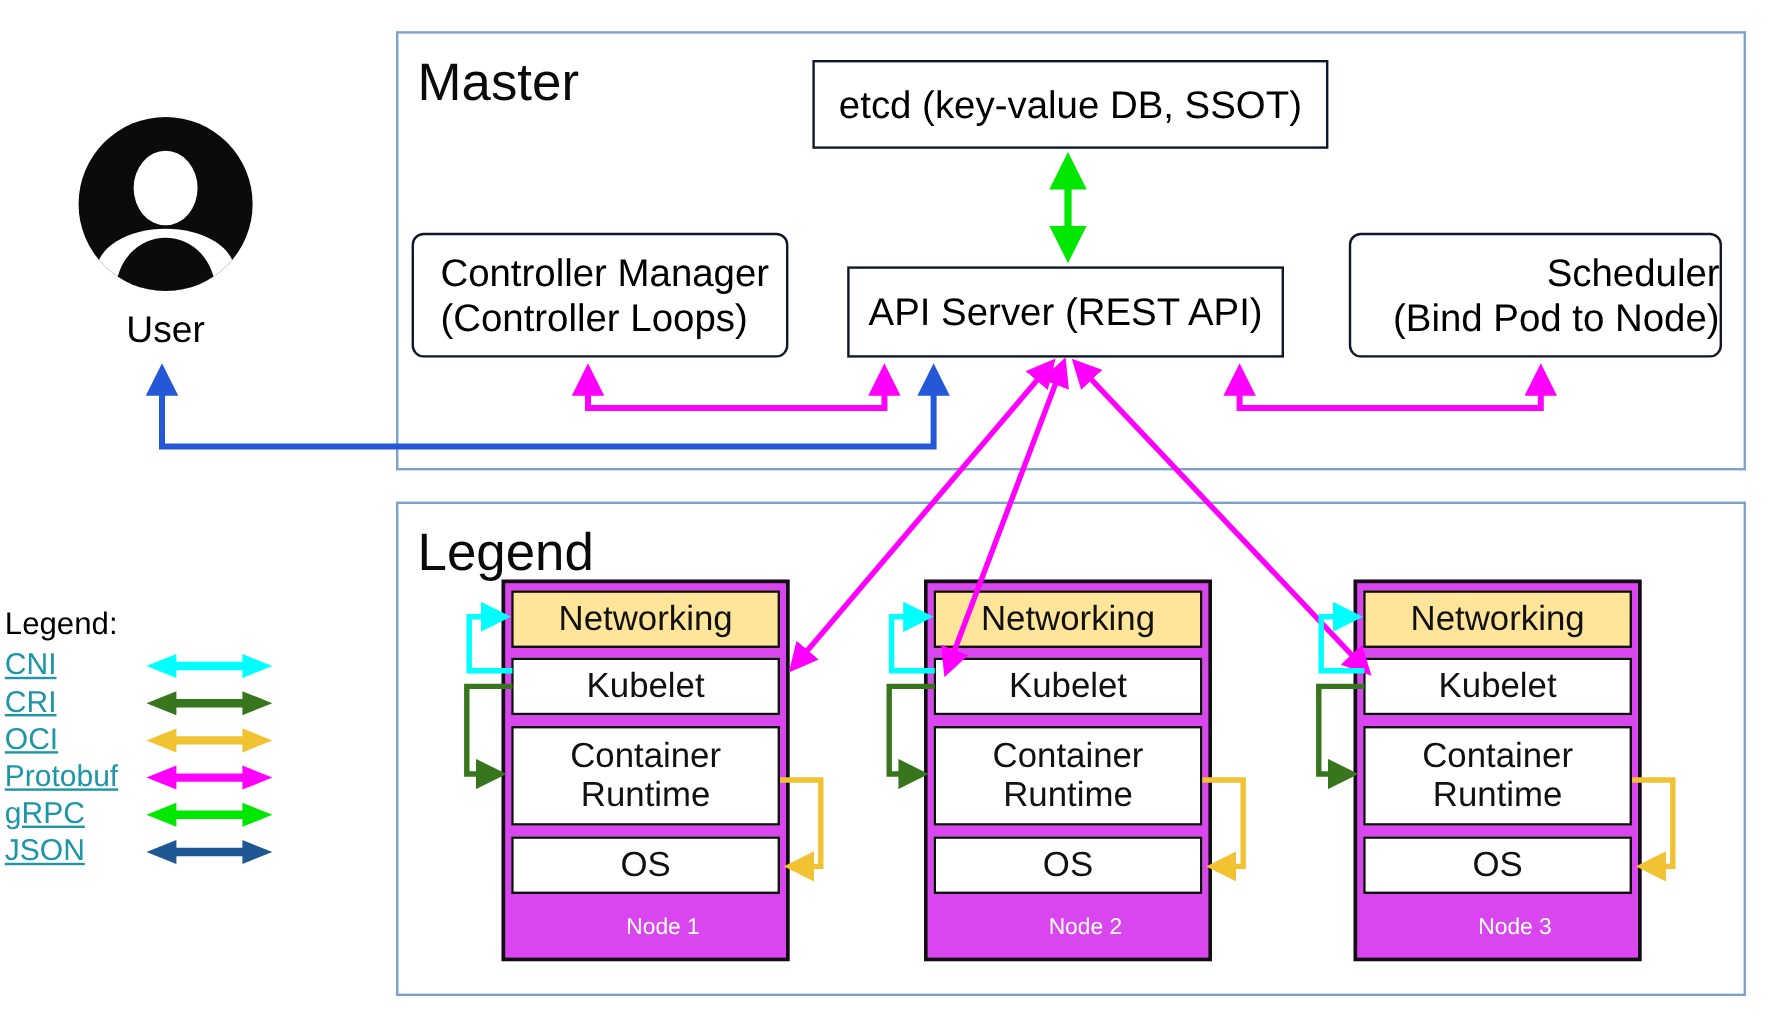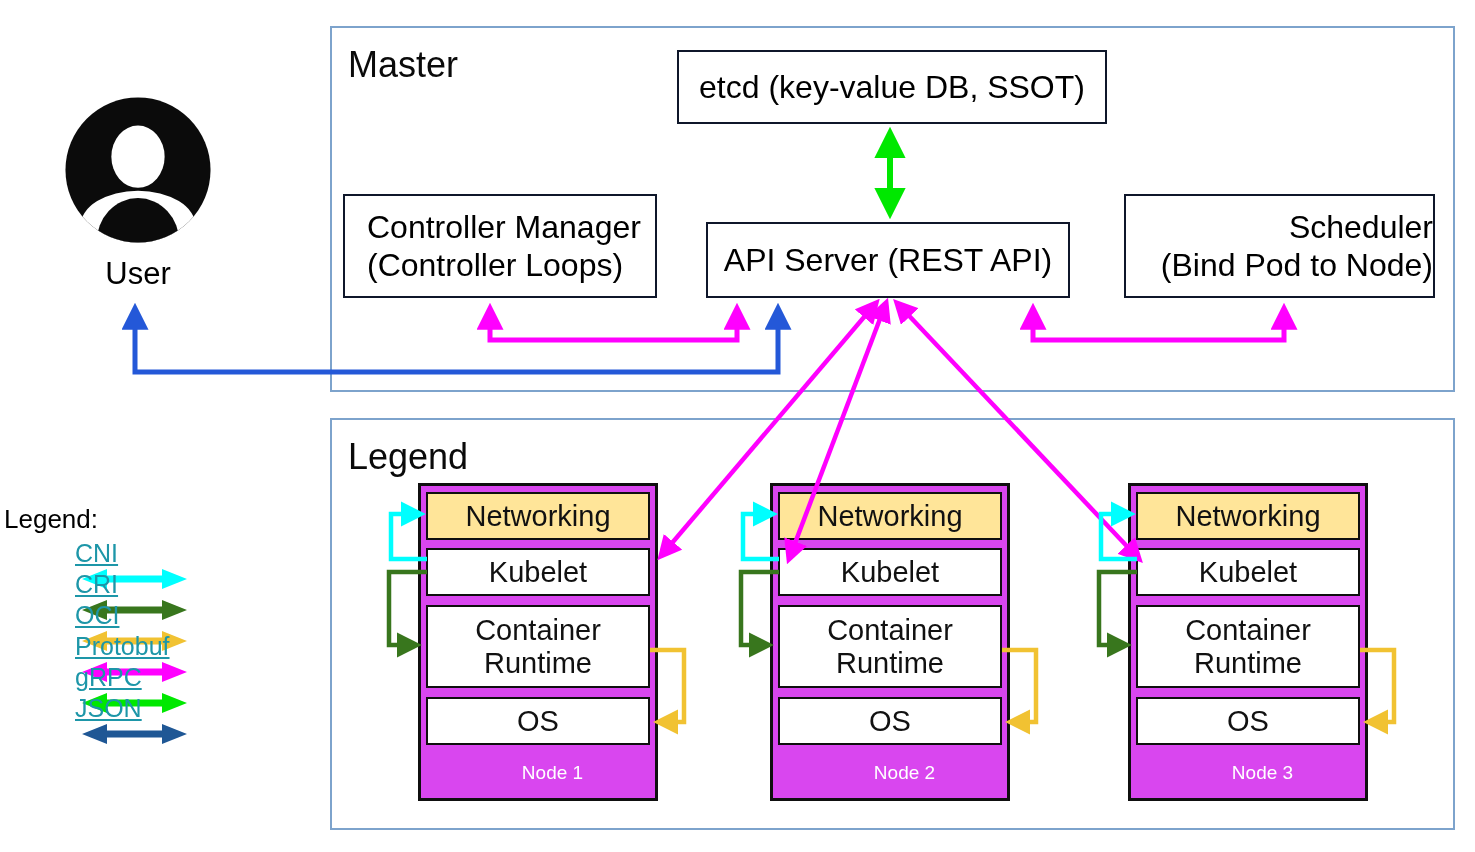--- a/index.html
+++ b/index.html
@@ -1,34 +1,34 @@
 <!DOCTYPE html>
 <html><head>
 <meta charset="utf-8">
 <style>
   html,body{margin:0;padding:0;background:#fff;}
   #canvas{
     position:relative;width:1475px;height:852px;overflow:hidden;background:#ffffff;
     font-family:"Liberation Sans","DejaVu Sans",sans-serif;color:#111;
   }
   .frame{position:absolute;border:2px solid #7da3cc;background:transparent;}
-  .frame-title{position:absolute;font-size:36px;color:#0a0a0a;}
+  .frame-title{position:absolute;font-size:44px;color:#0a0a0a;}
   .obox{position:absolute;border:2px solid #0f172a;background:#fff;font-size:32px;color:#000;}
   .obox.center{display:flex;align-items:center;justify-content:center;}
-  .obox.left2{display:flex;flex-direction:column;justify-content:center;padding-left:22px;line-height:1.2;box-sizing:border-box;}
+  .obox.left2{display:flex;flex-direction:column;justify-content:center;padding-left:22px;line-height:1.2;box-sizing:border-box;border-radius:10px;}
   .node{position:absolute;width:234px;height:312px;background:#d946ef;border:3px solid #0f0f0f;}
   .layer{position:absolute;left:5px;width:220px;background:#fff;border:2px solid #0f0f0f;
          display:flex;align-items:center;justify-content:center;font-size:29px;text-align:center;line-height:1.12;}
   .layer.networking{background:#ffe599;}
   .node-label{position:absolute;left:0;right:0;bottom:14px;text-align:center;color:#fff;font-size:19px;padding-left:29px;}
   .user-wrap{position:absolute;left:64px;top:96px;width:148px;text-align:center;}
   .user-label{margin-top:8px;font-size:31px;color:#000;}
   .legend{position:absolute;left:4px;top:504px;width:260px;}
   .legend-title{font-size:26px;color:#000;margin-bottom:4px;}
-  .legend-row{display:flex;align-items:center;height:31px;flex-direction:column;}
+  .legend-row{display:flex;align-items:center;height:31px;}
   .legend-link{display:inline-block;width:118px;font-size:25px;color:#1d96a8;text-decoration:underline;cursor:pointer;}
   .legend-arrow{flex:0 0 auto;}
   #arrows{position:absolute;left:0;top:0;width:1475px;height:852px;pointer-events:none;}
 </style>
 </head>
 <body>
 
 <div id="canvas">
 
   <div class="frame" style="left:330px;top:26px;width:1121px;height:362px;"></div>

